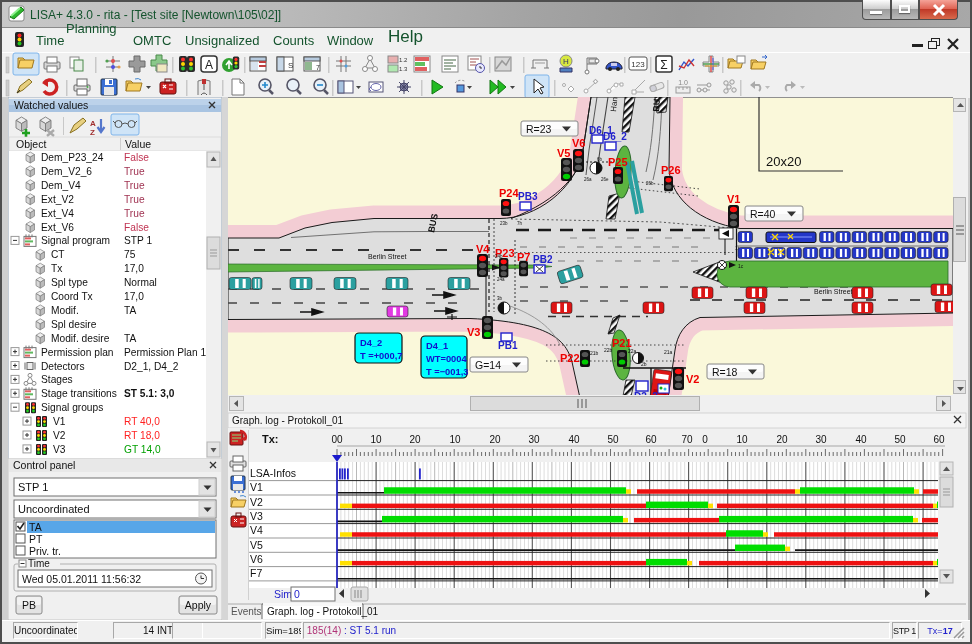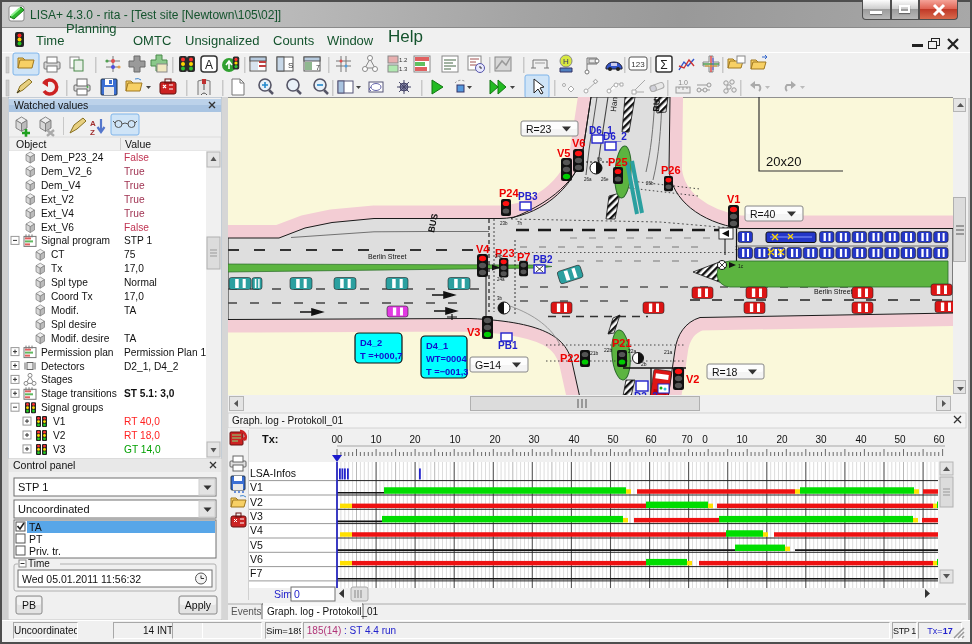--- a/index.html
+++ b/index.html
@@ -1359,17 +1359,17 @@
     <path d="M262 619 V604 H363 V619" fill="#fff" stroke="#666" stroke-width="1"></path>
     <rect x="263" y="603" width="99" height="3" fill="#f8f8f8"></rect>
     <text x="267" y="615" font-size="10" font-family="Liberation Sans" fill="#111">Graph. log - Protokoll_01</text>
   </svg>
 <div class="abs" style="left:2px;top:620px;width:968px;height:22px;background:#f0f0f0;border-top:1px solid #fff;">
 </div>
 <div class="abs" style="left:13px;top:622px;width:65px;height:17px;border:1px solid;border-color:#a8a8a8 #fff #fff #a8a8a8;font-size:10px;text-align:center;line-height:16px;font-family:'Liberation Sans',sans-serif;overflow:hidden;white-space:nowrap;"><span style="color:#111">Uncoordinated</span></div>
 <div class="abs" style="left:80px;top:622px;width:90px;height:17px;border:1px solid;border-color:#a8a8a8 #fff #fff #a8a8a8;font-size:10px;text-align:center;line-height:16px;font-family:'Liberation Sans',sans-serif;overflow:hidden;white-space:nowrap;margin-left:33px;"><span style="color:#111">14 INT</span></div>
 <div class="abs" style="left:172px;top:622px;width:90px;height:17px;border:1px solid;border-color:#a8a8a8 #fff #fff #a8a8a8;font-size:10px;text-align:center;line-height:16px;font-family:'Liberation Sans',sans-serif;overflow:hidden;white-space:nowrap;"><span style="color:#111"></span></div>
 <div class="abs" style="left:265px;top:622px;width:37px;height:17px;border:1px solid;border-color:#a8a8a8 #fff #fff #a8a8a8;font-size:10px;text-align:center;line-height:16px;font-family:'Liberation Sans',sans-serif;overflow:hidden;white-space:nowrap;"><span style="font-size:9.5px;color:#111">Sim=189</span></div>
-<div class="abs" style="left:303px;top:622px;width:587px;height:17px;border:1px solid;border-color:#a8a8a8 #fff #fff #a8a8a8;font-size:10px;text-align:left;line-height:16px;font-family:'Liberation Sans',sans-serif;overflow:hidden;white-space:nowrap;"><span style="color:#b03377">&nbsp;185(14)</span><span style="color:#2222cc"> : ST 4.4 run</span></div>
+<div class="abs" style="left:303px;top:622px;width:587px;height:17px;border:1px solid;border-color:#a8a8a8 #fff #fff #a8a8a8;font-size:10px;text-align:left;line-height:16px;font-family:'Liberation Sans',sans-serif;overflow:hidden;white-space:nowrap;"><span style="color:#b03377">&nbsp;185(14)</span><span style="color:#2222cc"> : ST 5.1 run</span></div>
 <div class="abs" style="left:892px;top:622px;width:25px;height:17px;border:1px solid;border-color:#a8a8a8 #fff #fff #a8a8a8;font-size:10px;text-align:center;line-height:16px;font-family:'Liberation Sans',sans-serif;overflow:hidden;white-space:nowrap;"><span style="font-size:9px;letter-spacing:-0.4px;color:#111">STP 1</span></div>
 <div class="abs" style="left:918px;top:622px;width:44px;height:17px;border:1px solid;border-color:#a8a8a8 #fff #fff #a8a8a8;font-size:10px;text-align:center;line-height:16px;font-family:'Liberation Sans',sans-serif;overflow:hidden;white-space:nowrap;"><span style="font-size:9px;color:#2222cc">Tx=<b>17</b></span></div>
 <svg class="abs" style="left:952px;top:626px" width="14" height="14" viewBox="0 0 14 14">
 <path d="M12 2 L2 12 M12 6 L6 12 M12 10 L10 12" stroke="#999" stroke-width="1.5"></path>
   </svg>
 </body></html>

